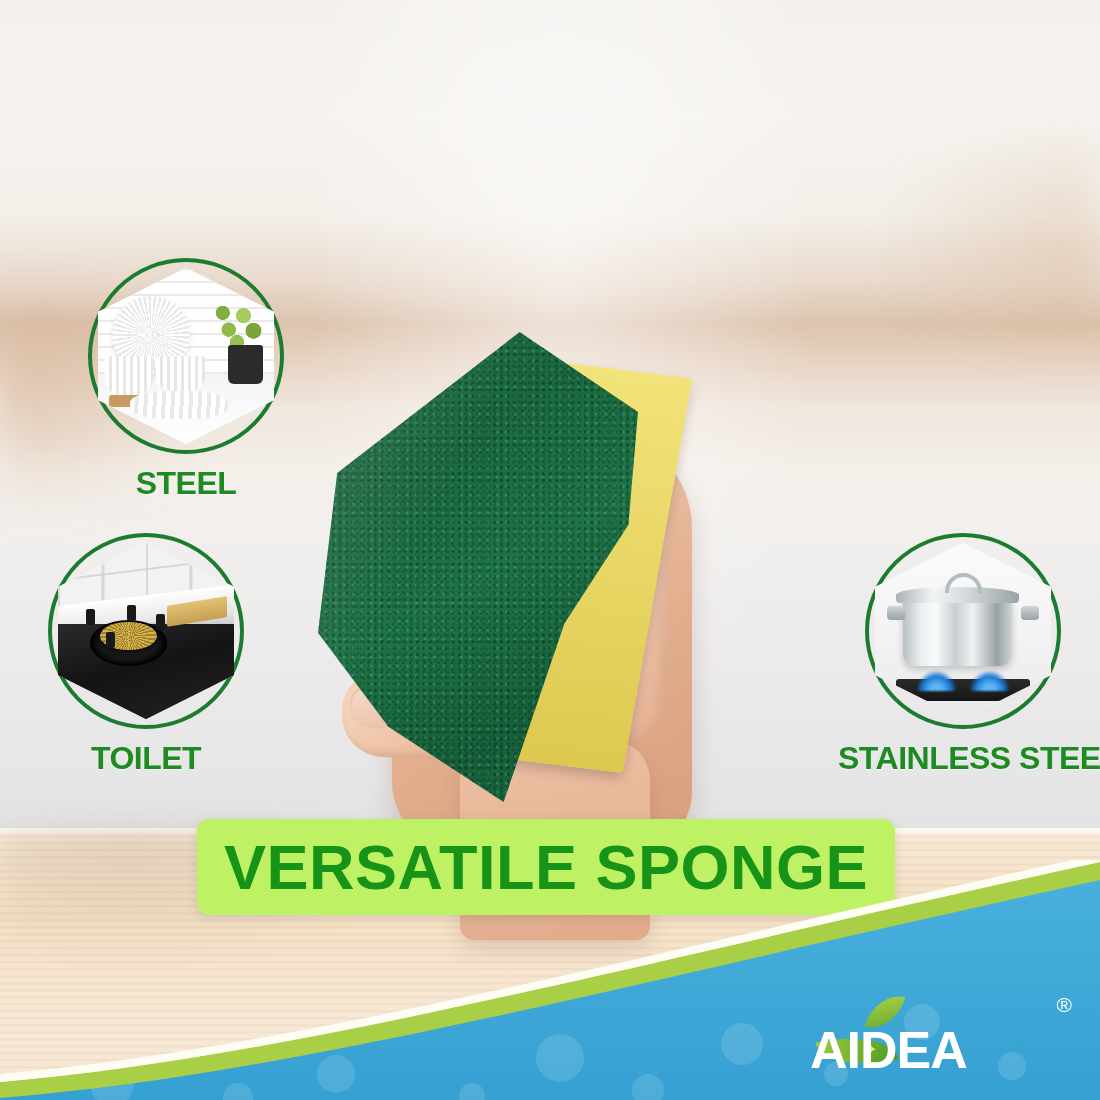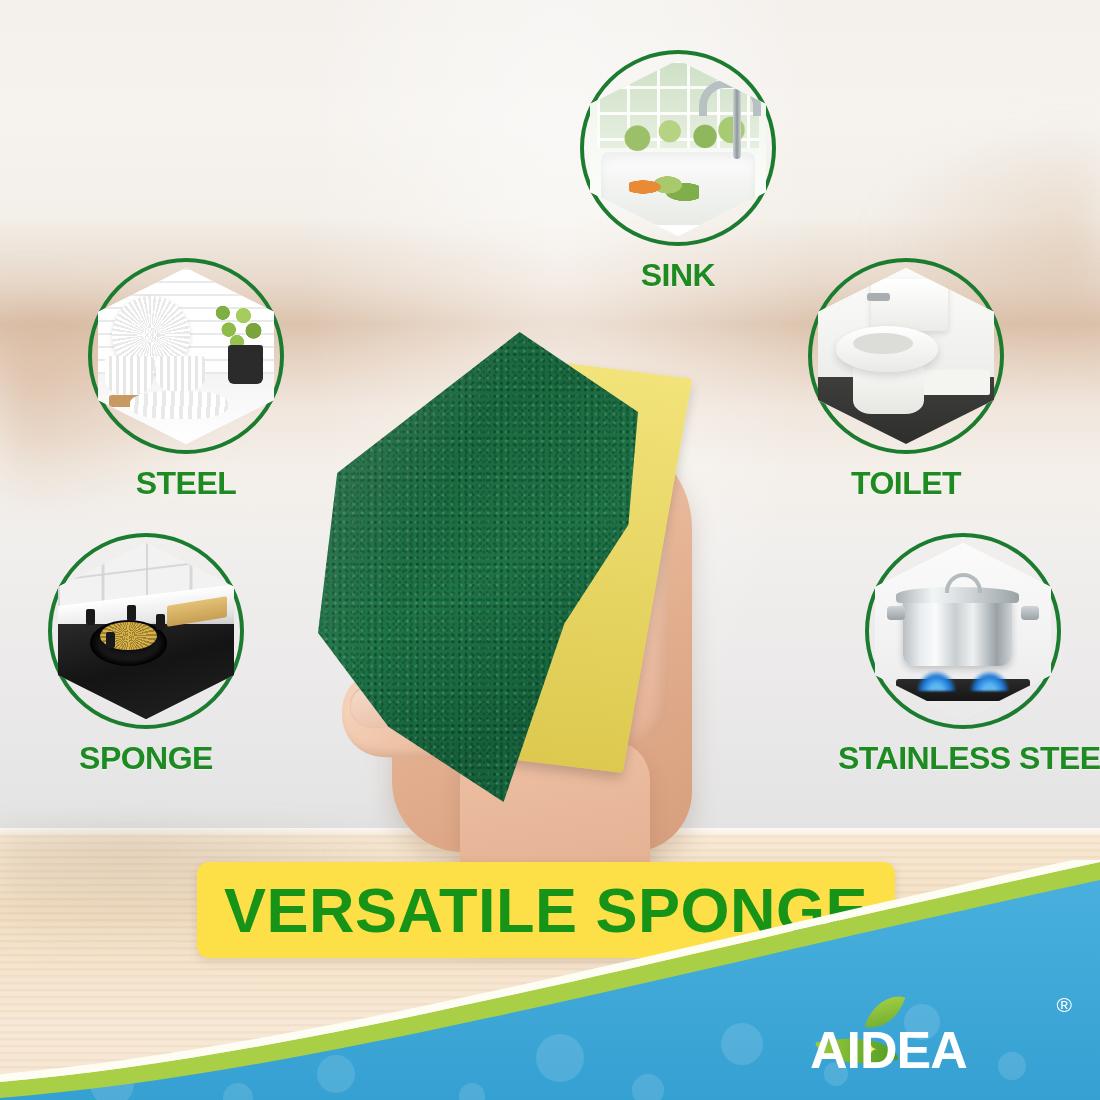--- a/index.html
+++ b/index.html
@@ -434,23 +434,23 @@
   }
   .sponge-green::after {
     content: "";
     position: absolute; inset: 0;
     background: linear-gradient(115deg, rgba(255,255,255,.14) 0%, rgba(255,255,255,0) 38%);
   }
 
   
   .banner-box {
     position: absolute;
-    left: 197px; top: 862px;
+    left: 197px; top: 819px;
     width: 698px; height: 96px;
-    background: #fde047;
+    background: #bef264;
     border-radius: 12px;
     box-shadow: 0 3px 10px rgba(90,70,50,.16);
     display: flex; align-items: center; justify-content: center;
   }
   .banner-text {
     color: #179318;
     font-size: 63px;
     font-weight: bold;
     letter-spacing: 0.5px;
     line-height: 1;
@@ -505,91 +505,60 @@
 
   <div class="bg-wall"></div>
   <div class="bg-wall-left-warm"></div>
   <div class="bg-wall-right-warm"></div>
   <div class="bg-sheen"></div>
   <div class="bg-counter"></div>
   <div class="bg-counter-edge"></div>
   <div class="bg-counter-shadow"></div>
 
 
-  <div class="callout" style="left:580px; top:50px;">
-    <div class="ring" style="width:196px; height:196px;">
-      <div class="photo">
-        <div class="scene sc-sink">
-          <div class="window"></div>
-            <div class="greens"></div>
-            <div class="basin"></div>
-          <div class="faucet"></div>
-            <div class="veg"></div>
-        </div>
-      </div>
-    </div>
-    <div class="label" style="width:196px; margin-top:13px; font-size:32px;">SINK</div>
-  </div>
 
   <div class="callout" style="left:88px; top:258px;">
     <div class="ring" style="width:196px; height:196px;">
       <div class="photo">
         <div class="scene sc-dish">
           <div class="blinds"></div>
             <div class="plate"></div>
             <div class="bush"></div>
           <div class="potplant"></div>
             <div class="board"></div>
           <div class="bowl1"></div>
             <div class="bowl2"></div>
             <div class="tray"></div>
         </div>
       </div>
     </div>
     <div class="label" style="width:196px; margin-top:13px; font-size:32px;">STEEL</div>
   </div>
 
-  <div class="callout" style="left:808px; top:258px;">
-    <div class="ring" style="width:196px; height:196px;">
-      <div class="photo">
-        <div class="scene sc-toilet">
-          <div class="wall"></div>
-            <div class="floor"></div>
-            <div class="skirt"></div>
-          <div class="tank"></div>
-            <div class="lever"></div>
-            <div class="base"></div>
-          <div class="bowl"></div>
-            <div class="seat"></div>
-        </div>
-      </div>
-    </div>
-    <div class="label" style="width:196px; margin-top:13px; font-size:32px;">TOILET</div>
-  </div>
 
   <div class="callout" style="left:48px; top:533px;">
     <div class="ring" style="width:196px; height:196px;">
       <div class="photo">
         <div class="scene sc-stove">
           <div class="tilewall"></div>
             <div class="counter"></div>
             <div class="glass"></div>
           <div class="board"></div>
             <div class="burner"></div>
             <div class="brass"></div>
           <div class="grate">
             <i style="left:4%; top:12%;"></i>
             <i style="left:48%; top:4%;"></i>
             <i style="left:80%; top:22%;"></i>
             <i style="left:26%; top:56%;"></i>
           </div>
         </div>
       </div>
     </div>
-    <div class="label" style="width:196px; margin-top:13px; font-size:32px;">SPONGE</div>
+    <div class="label" style="width:196px; margin-top:13px; font-size:32px;">TOILET</div>
   </div>
 
   <div class="callout" style="left:865px; top:533px;">
     <div class="ring" style="width:196px; height:196px;">
       <div class="photo">
         <div class="scene sc-ss">
           <div class="hob"></div>
           <div class="flame l"></div>
             <div class="flame r"></div>
           <div class="pot"></div>

